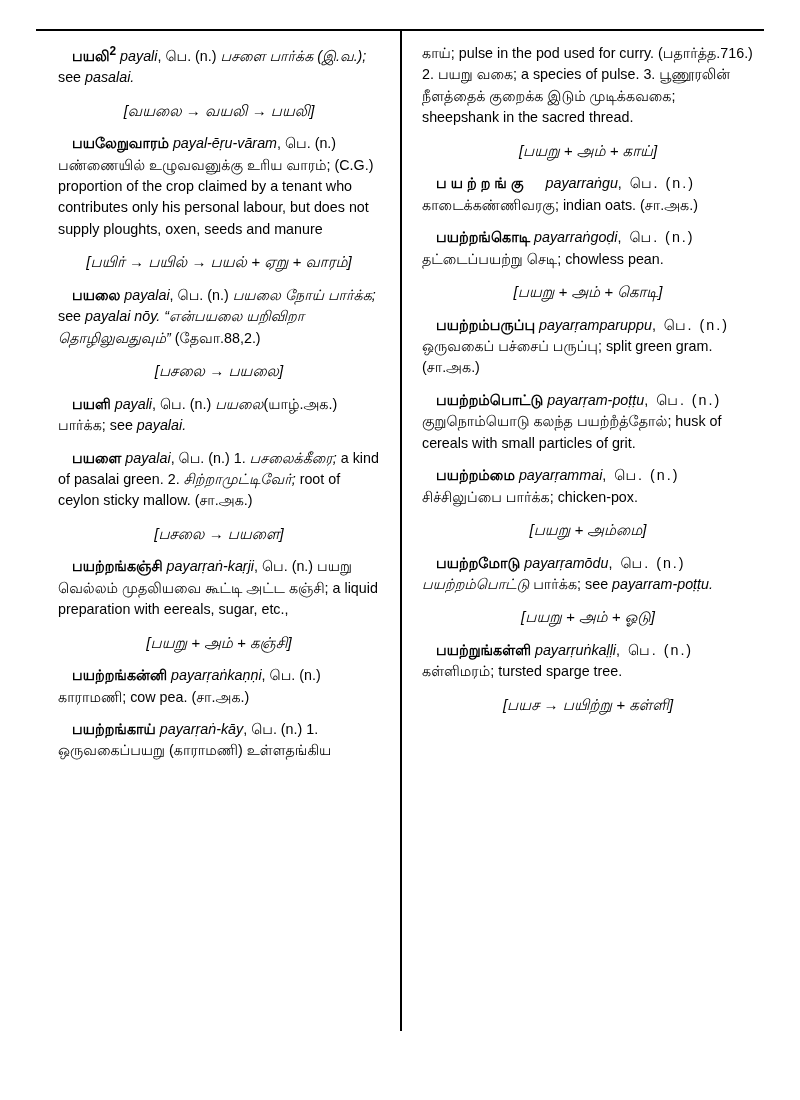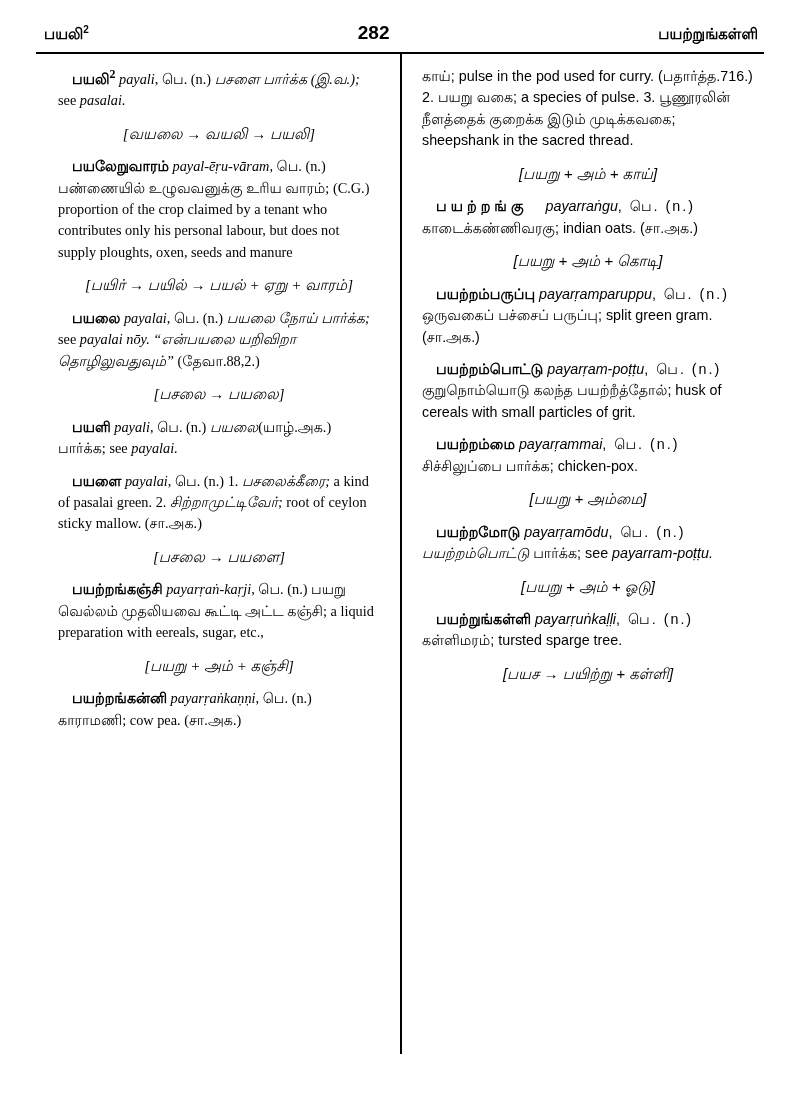--- a/index.html
+++ b/index.html
@@ -52,21 +52,21 @@
     height: 985px;
     position: relative;
     padding: 0 10px;
   }
   .col {
     width: 50%;
     padding: 0 14px;
     font-size: 14.3px;
     line-height: 1.5;
   }
-  .col.left { padding-left: 22px; padding-right: 20px; font-family: Liberation Serif, serif; }
+  .col.left { padding-left: 22px; padding-right: 20px; }
   .col.right { padding-left: 22px; padding-right: 10px; }
   .divider {
     position: absolute;
     left: 50%;
     top: -12px;
     width: 0;
     height: 1000px;
     border-left: 2.2px solid #000;
   }
   
@@ -93,25 +93,20 @@
   }
   .sp { letter-spacing: 2px; }
   .spw { letter-spacing: 4px; text-align: center; }
   .gap { display: inline-block; width: 14px; }
 </style>
 </head>
 <body>
 
 <div class="page">
 
-  <div class="runhead">
-    <div class="left"><span>பயலி</span><sup>2</sup></div>
-    <div class="pageno">282</div>
-    <div class="right">பயற்றுங்கள்ளி</div>
-  </div>
   <div class="rule"></div>
 
   <div class="cols">
     <div class="divider"></div>
 
     <div class="col left">
 
       <div class="entry">
         <span class="hw">பயலி</span><sup class="hw">2</sup>
         <span class="rom">payali</span><span class="pos">, பெ. (n.) </span><span class="tam-i">பசளை பார்க்க (இ.வ.);</span>
@@ -155,37 +150,47 @@
       </div>
       <div class="etym">[பயறு + அம் + கஞ்சி]</div>
 
       <div class="entry">
         <span class="hw">பயற்றங்கன்னி</span>
         <span class="rom">payarṛaṅkaṇṇi</span><span class="pos">, பெ. (n.)</span>
         <span class="tam">காராமணி;</span>
         <span>cow pea. </span><span class="tam">(சா.அக.)</span>
       </div>
 
+      <div class="entry">
+        <span class="hw">பயற்றங்காய்</span>
+        <span class="rom">payarṛaṅ-kāy</span><span class="pos">, பெ. (n.) 1. </span><span class="tam">ஒருவகைப்பயறு (காராமணி) உள்ளதங்கிய</span>
+      </div>
 
     </div>
 
     <div class="col right">
 
       <div class="entry cont">
         <span>காய்; pulse in the pod used for curry. </span><span class="tam">(பதார்த்த.716.)</span><span> 2. பயறு வகை; a species of pulse. 3. பூணூரலின் நீளத்தைக் குறைக்க இடும் முடிக்கவகை; sheepshank in the sacred thread.</span>
       </div>
       <div class="etym">[பயறு + அம் + காய்]</div>
 
       <div class="entry">
         <span class="hw spw">பயற்றங்கு</span><span class="gap"></span>
         <span class="rom">payarraṅgu</span><span class="pos sp">, பெ. (n.)</span><br>
         <span class="tam">காடைக்கண்ணிவரகு;</span>
         <span>indian oats. </span><span class="tam">(சா.அக.)</span>
       </div>
 
+      <div class="entry">
+        <span class="hw">பயற்றங்கொடி</span>
+        <span class="rom">payarraṅgoḍi</span><span class="pos sp">, பெ. (n.)</span><br>
+        <span class="tam">தட்டைப்பயற்று செடி;</span>
+        <span>chowless pean.</span>
+      </div>
       <div class="etym">[பயறு + அம் + கொடி]</div>
 
       <div class="entry">
         <span class="hw">பயற்றம்பருப்பு</span>
         <span class="rom">payarṛamparuppu</span><span class="pos sp">, பெ. (n.)</span><br>
         <span class="tam">ஒருவகைப் பச்சைப் பருப்பு;</span>
         <span>split green gram. </span><span class="tam">(சா.அக.)</span>
       </div>
 
       <div class="entry">

